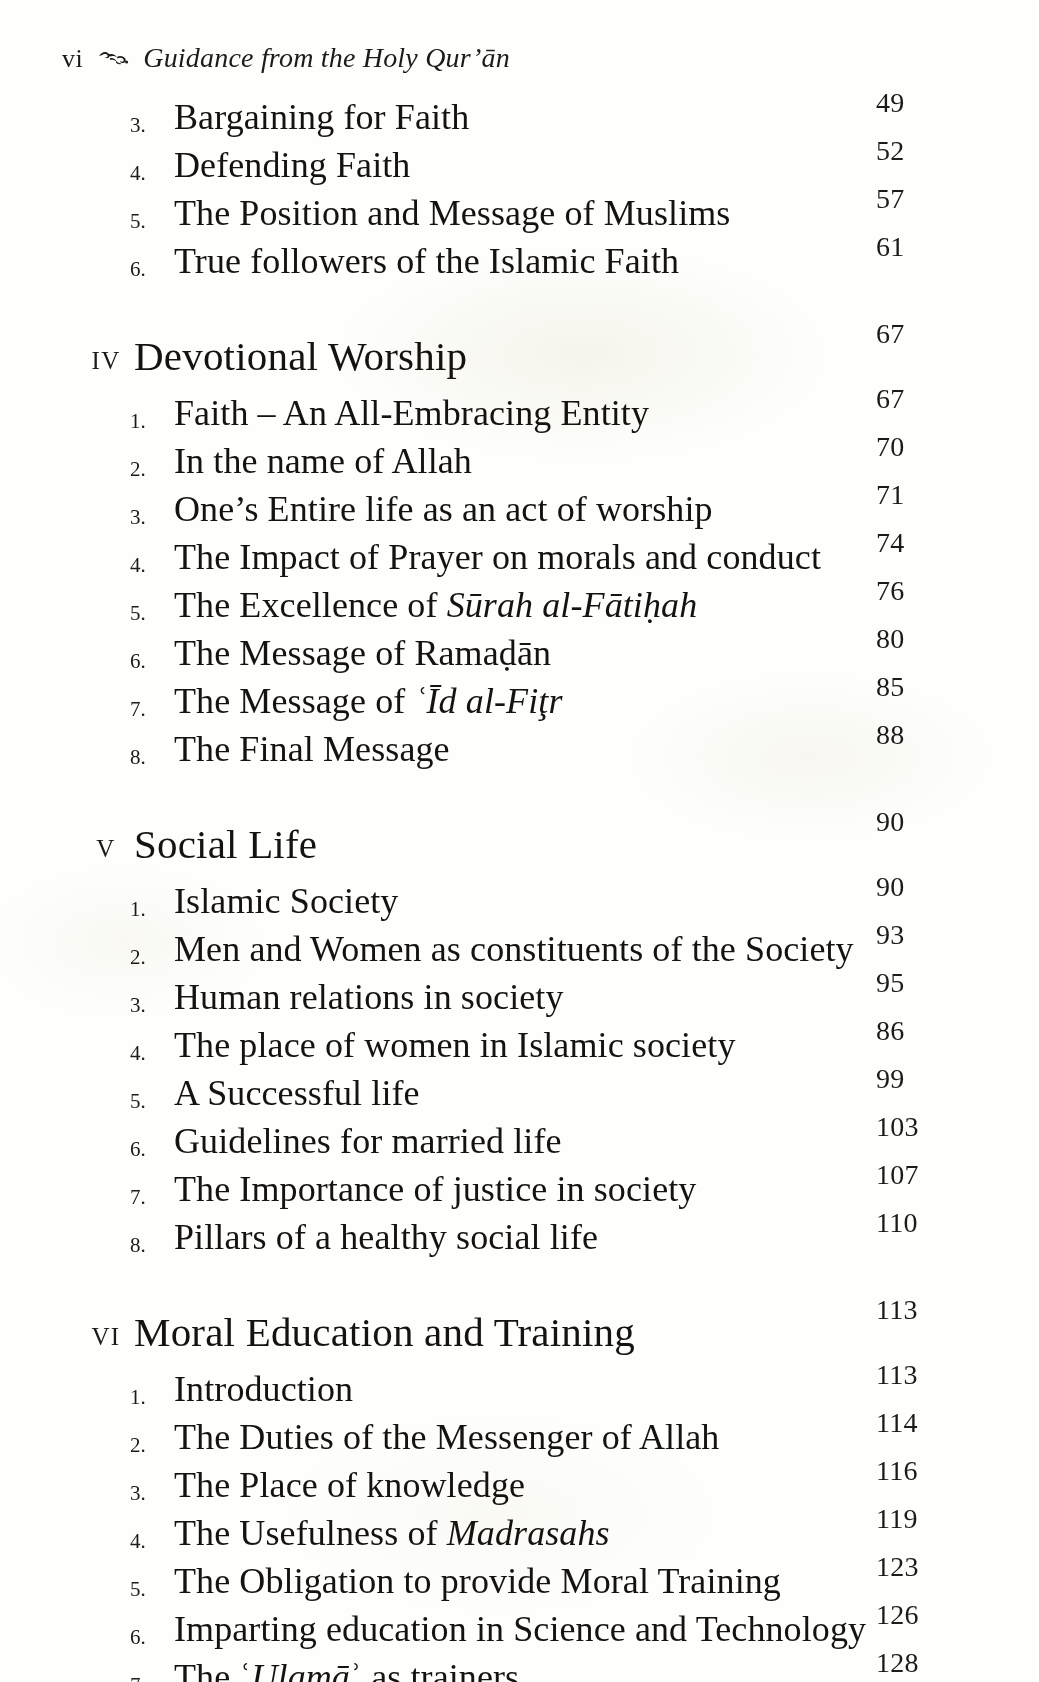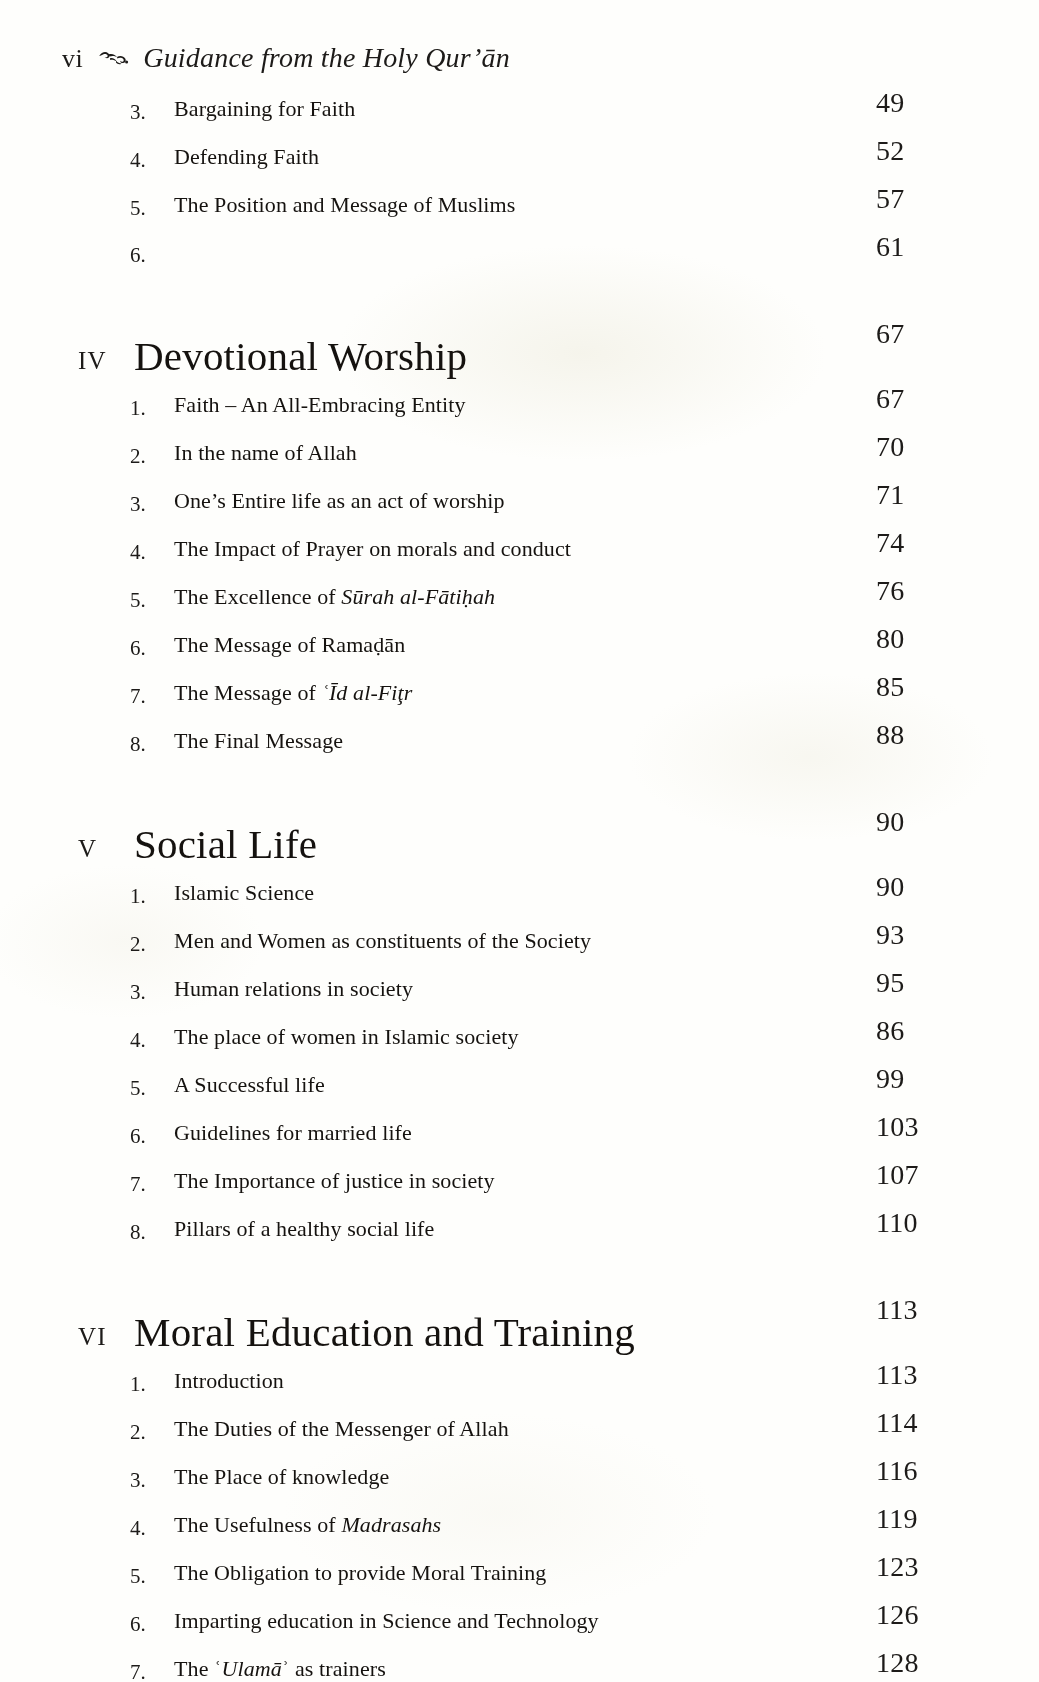--- a/index.html
+++ b/index.html
@@ -90,21 +90,21 @@
     margin-left: 78px;
   }
 
   
   .chapter-row { height: 60px; }
   .chapter-num {
     width: 56px;
     flex: 0 0 56px;
     font-size: 25px;
     letter-spacing: 1.2px;
-    text-align: left;
+    text-align: center;
     color: #1d1b19;
     position: relative;
     top: -1px;
   }
   .chapter-title {
     font-size: 41px;
     color: #15120f;
     letter-spacing: 0.2px;
     white-space: nowrap;
   }
@@ -115,21 +115,21 @@
     width: 44px;
     flex: 0 0 44px;
     margin-left: 52px;
     font-size: 21px;
     text-align: left;
     color: #1d1b19;
     position: relative;
     top: 3px;
   }
   .entry-title {
-    font-size: 22px;
+    font-size: 36px;
     color: #15120f;
     letter-spacing: 0.1px;
     white-space: nowrap;
   }
   .entry-title i, .chapter-title i { font-style: italic; }
 
   
   .page-num {
     position: absolute;
     right: -58px;
@@ -179,20 +179,21 @@
             <span class="entry-title">Defending Faith</span>
             <span class="page-num">52</span>
           </div>
           <div class="entry-row">
             <span class="entry-num">5.</span>
             <span class="entry-title">The Position and Message of Muslims</span>
             <span class="page-num">57</span>
           </div>
           <div class="entry-row">
             <span class="entry-num">6.</span>
+            <span class="entry-title">True followers of the Islamic Faith</span>
             <span class="page-num">61</span>
           </div>
         </div>
         <div class="group-gap"></div>
         <div class="group">
           <div class="chapter-row">
             <span class="chapter-num">IV</span>
             <span class="chapter-title">Devotional Worship</span>
             <span class="page-num">67</span>
           </div>
@@ -239,21 +240,21 @@
         </div>
         <div class="group-gap"></div>
         <div class="group">
           <div class="chapter-row">
             <span class="chapter-num">V</span>
             <span class="chapter-title">Social Life</span>
             <span class="page-num">90</span>
           </div>
           <div class="entry-row">
             <span class="entry-num">1.</span>
-            <span class="entry-title">Islamic Science</span>
+            <span class="entry-title">Islamic Society</span>
             <span class="page-num">90</span>
           </div>
           <div class="entry-row">
             <span class="entry-num">2.</span>
             <span class="entry-title">Men and Women as constituents of the Society</span>
             <span class="page-num">93</span>
           </div>
           <div class="entry-row">
             <span class="entry-num">3.</span>
             <span class="entry-title">Human relations in society</span>

